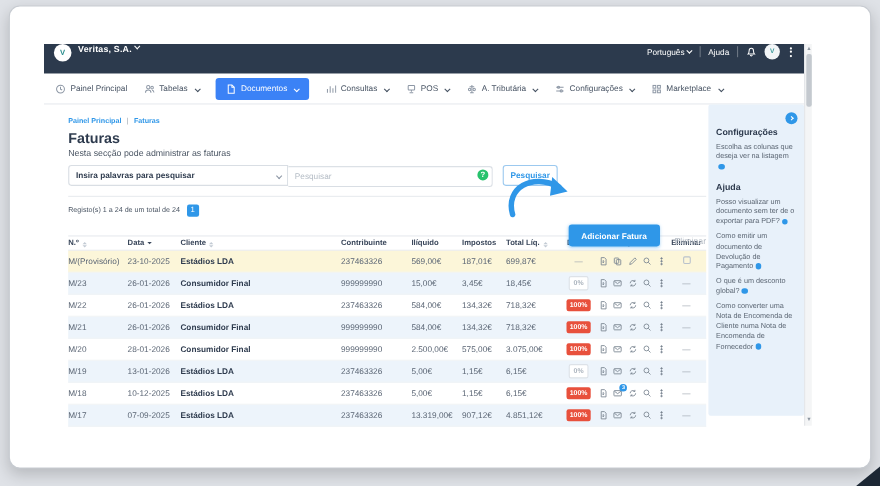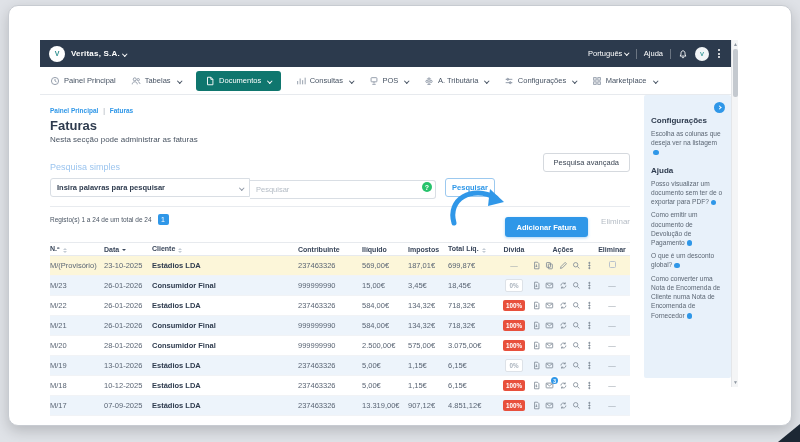--- a/index.html
+++ b/index.html
@@ -5,44 +5,44 @@
   * { margin:0; padding:0; box-sizing:border-box; }
   html,body { width:800px; height:442px; background:#dfe2e7; font-family:"Liberation Sans",sans-serif; overflow:hidden; }
   .corner-curl { position:absolute; right:0; bottom:0; width:0; height:0;
     border-bottom:18px solid #1c2734; border-left:22px solid transparent; }
   .frame { position:absolute; left:8px; top:5px; width:784px; height:421px; background:#fff;
     border:1px solid #c7cbd1; border-radius:10px; box-shadow:0 5px 14px rgba(0,0,0,.18); }
   .app { position:absolute; left:40px; top:40px; width:698px; height:347px; background:#fff; }
   .app-body { position:absolute; left:0; top:0; width:691px; height:100%; }
 
   
-  .navbar { height:27px; background:#2c3a4d; display:flex; align-items:center; padding:0 9px; color:#fff; }
+  .navbar { height:27px; background:#2c3a4d; display:flex; align-items:flex-start; padding:0 9px; color:#fff; }
   .logo-circle { width:16px; height:16px; border-radius:50%; background:#fff; display:flex; align-items:center;
     justify-content:center; font-size:7px; font-weight:bold; color:#2e8f8f; margin-right:6px; }
   .company { font-size:8px; font-weight:bold; letter-spacing:.2px; }
   .nav-right { margin-left:auto; display:flex; align-items:center; gap:7px; font-size:7.5px; }
   .nav-divider { width:1px; height:10px; background:rgba(255,255,255,.3); }
   .chv { display:inline-block; width:3.5px; height:3.5px; border-right:1.1px solid currentColor;
     border-bottom:1.1px solid currentColor; transform:rotate(45deg); margin-left:3px; vertical-align:2px; }
   .avatar { width:14px; height:14px; border-radius:50%; background:#f2f5f7; display:flex; align-items:center;
     justify-content:center; font-size:6px; font-weight:bold; color:#3a9a9a; }
   .kebab { display:flex; flex-direction:column; gap:1.5px; padding:1px 2px; }
   .kebab i { width:2px; height:2px; border-radius:50%; background:#fff; }
 
   
   .menubar { height:28px; display:flex; align-items:center; gap:15px; padding:0 10px;
     border-bottom:1px solid #e7eaee; background:#fff; }
   .menu-item { display:flex; align-items:center; gap:4px; font-size:7.5px; color:#475363; cursor:pointer; }
   .menu-item svg { width:10px; height:10px; stroke:#8d97a5; fill:none; stroke-width:1.1; }
-  .menu-item.active { background:#0f766e; color:#fff; border-radius:3px; padding:5px 9px; }
+  .menu-item.active { background:#3b82f6; color:#fff; border-radius:3px; padding:5px 9px; }
   .menu-item.active svg { stroke:#fff; }
 
   
   .content { position:absolute; top:55px; left:0; right:0; bottom:0; }
-  .main { position:absolute; left:0; top:0; width:602px; height:100%; padding:0 12px 0 10px; }
+  .main { position:absolute; left:12px; top:0; width:602px; height:100%; padding:0 12px 0 10px; }
 
   .crumbs { margin-top:12px; font-size:6.5px; color:#2f97e8; font-weight:bold; }
   .crumbs .sep { color:#9aa3ad; margin:0 3px; font-weight:normal; }
   h1.page-title { font-size:13px; color:#2e3b4e; margin-top:4px; }
   .subtitle { font-size:8px; color:#4a5563; margin-top:2px; }
 
   .row1 { display:flex; justify-content:space-between; align-items:flex-end; margin-top:9px; }
   .section-label { font-size:9px; color:#9cc5ef; }
   .btn-advanced { background:#fff; border:1px solid #d5d9de; border-radius:3px; font-size:7.5px;
     color:#3c4654; padding:4px 10px; cursor:pointer; font-family:inherit; }
@@ -58,21 +58,21 @@
   .help-dot { position:absolute; right:4px; top:4px; width:10px; height:10px; border-radius:50%;
     background:#27c26c; color:#fff; font-size:7px; font-weight:bold; display:flex; align-items:center; justify-content:center; }
   .btn-search { margin-left:9px; width:50px; border:1px solid #9cc9ef; border-radius:3px; background:#fff;
     color:#2f97e8; font-size:7.5px; font-weight:bold; cursor:pointer; font-family:inherit; }
 
   .row3 { border-top:1px solid #e8ebef; margin-top:9px; padding-top:7px; display:flex;
     justify-content:space-between; align-items:flex-start; position:relative; height:34px; }
   .pag { display:flex; align-items:center; gap:6px; font-size:6.5px; color:#4a5563; }
   .page-num { width:11px; height:11px; background:#2f97e8; color:#fff; border-radius:2px; font-size:7px;
     display:flex; align-items:center; justify-content:center; cursor:pointer; }
-  .action-btns { display:flex; align-items:flex-start; gap:13px; margin-top:3px; }
+  .action-btns { display:flex; align-items:flex-end; gap:13px; margin-top:18px; }
   .btn-add { background:#2f97e8; color:#fff; border:none; border-radius:3px; font-size:7.5px; font-weight:bold;
     padding:5.5px 12px; cursor:pointer; box-shadow:0 1px 3px rgba(47,151,232,.4); font-family:inherit; }
   .btn-del { font-size:8px; color:#b6bdc6; background:none; border:none; cursor:default; font-family:inherit; }
   .arrow-annot { position:absolute; right:118px; top:-24px; width:66px; height:44px; pointer-events:none; }
 
   
   .table { margin-top:2px; --cols:54px 48px 1fr 64px 46px 40px 48px 36px 62px 36px; }
   .tr { display:grid; grid-template-columns:var(--cols); align-items:center; height:20px;
     font-size:7.5px; color:#5a6574; border-bottom:1px solid #f1f3f6; }
   .tr.head { height:14px; font-size:7px; font-weight:bold; color:#39465a; border-top:1px solid #e7eaee;
@@ -220,24 +220,20 @@
     <div class="content">
       <div class="main">
         <div class="crumbs">
           <span>Painel Principal</span>
           <span class="sep">|</span>
           <span>Faturas</span>
         </div>
         <h1 class="page-title">Faturas</h1>
         <div class="subtitle">Nesta secção pode administrar as faturas</div>
 
-        <div class="row1">
-          <span class="section-label">Pesquisa simples</span>
-          <button class="btn-advanced">Pesquisa avançada</button>
-        </div>
 
         <div class="row2">
           <div class="select-box">
             <span>Insira palavras para pesquisar</span>
             <span class="chv"></span>
           </div>
           <div class="input-wrap">
             <input type="text" placeholder="Pesquisar" style="">
             <span class="help-dot">?</span>
           </div>

